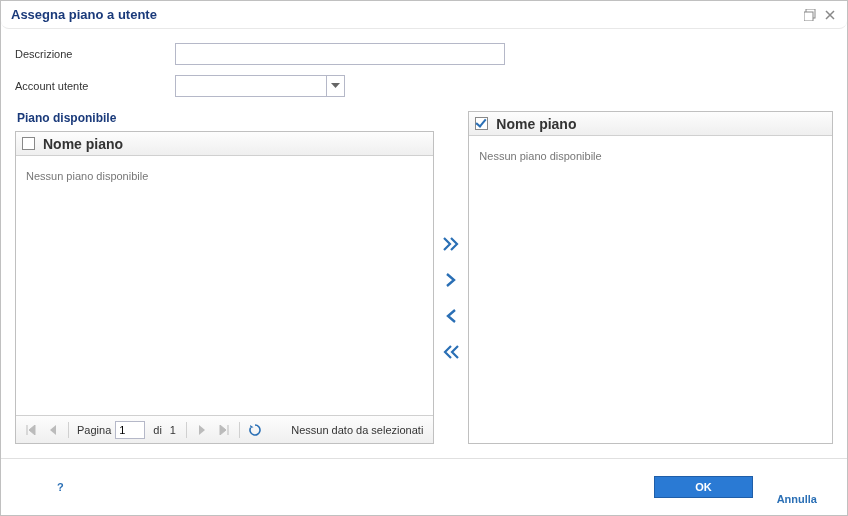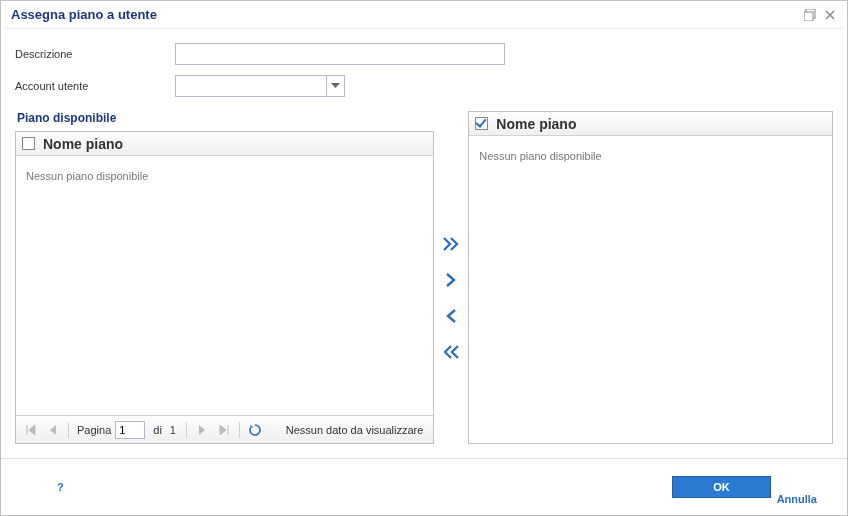--- a/index.html
+++ b/index.html
@@ -229,21 +229,21 @@
       align-items: center;
       justify-content: space-between;
     }
     .help-btn {
       color: #2a6fb5;
       font-weight: bold;
       cursor: pointer;
       padding: 0 6px;
       margin-left: 30px;
     }
-    .footer-right { display: flex; align-items: center; gap: 6px; margin-right: 10px; }
+    .footer-right { display: flex; align-items: center; gap: 24px; margin-right: 10px; }
     .btn-primary {
       background: #2a7ad4;
       color: #fff;
       font-weight: bold;
       border: 1px solid #1f5ea8;
       padding: 4px 40px;
       cursor: pointer;
       font-size: 11px;
       height: 22px;
       display:flex;align-items:center;justify-content:center;
@@ -335,21 +335,21 @@
                   <path d="M1 0 L7 5 L1 10 Z M9 0 v10" fill="#bbb" stroke="#bbb"></path>
                 </svg>
             </span>
             <span class="pager-sep"></span>
             <span class="pager-btn enabled">
               <svg width="14" height="14" viewBox="0 0 14 14">
                   <path d="M7 2 a5 5 0 1 1 -4.5 2.8" fill="none" stroke="#2a6fb5" stroke-width="1.6"></path>
                   <path d="M2 2 L2.5 5 L5.5 4.3 Z" fill="#2a6fb5"></path>
                 </svg>
             </span>
-            <span class="pager-status">Nessun dato da visualizzare</span>
+            <span class="pager-status">Nessun dato da selezionati</span>
           </div>
         </div>
       </div>
 
       <div class="transfer-col">
         <span class="transfer-btn">
           <svg width="16" height="14" viewBox="0 0 16 14">
               <path d="M1 1 L7 7 L1 13" fill="none" stroke="#2a6fb5" stroke-width="2.2"></path>
               <path d="M8 1 L14 7 L8 13" fill="none" stroke="#2a6fb5" stroke-width="2.2"></path>
             </svg>

